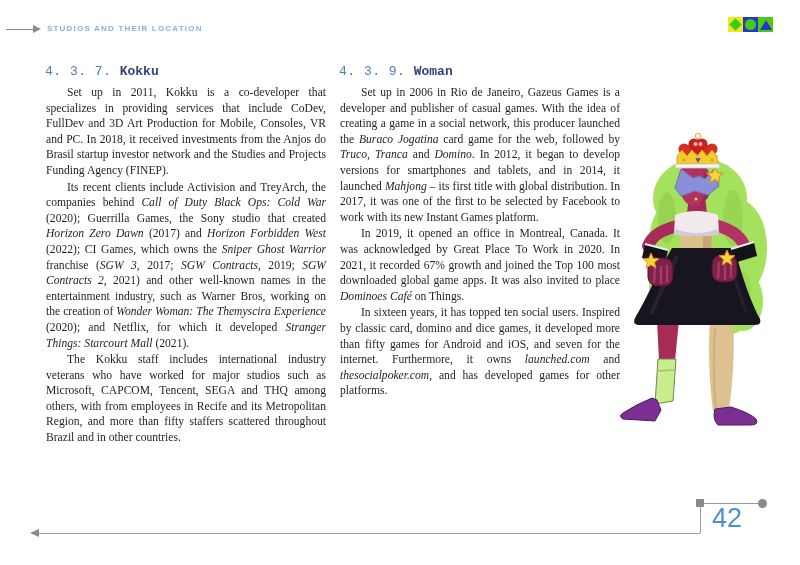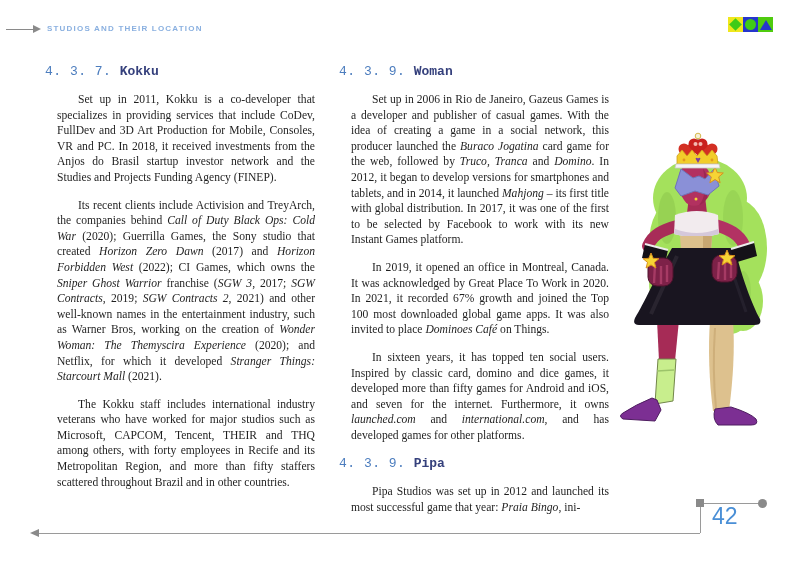--- a/index.html
+++ b/index.html
@@ -26,33 +26,33 @@
   .chip{width:15px;height:15px;display:flex;align-items:center;justify-content:center;}
 
   
   .col{position:absolute;top:64px;width:282px;color:var(--body-ink);}
   .col-left{left:45px;}
   .col-right{left:339px;}
   .section-heading{margin:0 0 5px 0;font-family:Liberation Mono, monospace;font-size:13px;line-height:16px;}
   .sec-num{color:var(--accent-num);font-weight:500;letter-spacing:.5px;}
   .sec-name{color:var(--accent-name);font-weight:800;}
   .section + .section{margin-top:13px;}
-  .body-para{margin:12px;font-size:11.6px;line-height:15.6px;text-align:justify;text-indent:21px;}
+  .body-para{margin:1px;font-size:11.6px;line-height:15.6px;text-align:justify;text-indent:21px;}
   .body-para i{font-style:italic;}
 
   
   .footer-rule{position:absolute;left:38px;top:533px;width:662px;height:1px;background:var(--line-gray);}
   .footer-arrowhead{position:absolute;left:30px;top:529px;width:0;height:0;
         border-right:9px solid var(--marker-gray);border-top:4.5px solid transparent;border-bottom:4.5px solid transparent;}
   .bracket-vert{position:absolute;left:700px;top:503px;width:1px;height:30px;background:var(--line-gray);}
   .bracket-horiz{position:absolute;left:700px;top:503px;width:62px;height:1px;background:var(--line-gray);}
   .bracket-square{position:absolute;left:696px;top:499px;width:8px;height:8px;background:var(--marker-gray);}
   .bracket-dot{position:absolute;left:758px;top:499px;width:9px;height:9px;border-radius:50%;background:var(--marker-gray);}
   .page-number{position:absolute;left:712px;top:503px;font-family:"Liberation Sans",sans-serif;
-        font-size:23px;font-weight:400;color:var(--accent-page);}
+        font-size:27px;font-weight:400;color:var(--accent-page);}
 
   
   .illustration{position:absolute;left:615px;top:98px;width:165px;height:330px;}
 </style>
 </head>
 <body>
 
 <div class="page">
 
   <div class="header-rule"></div>
@@ -68,33 +68,29 @@
       <div class="chip" style="background: rgb(79, 203, 14);">
         <div style="width: 0px; height: 0px; border-left: 6px solid transparent; border-right: 6px solid transparent; border-bottom: 10px solid rgb(38, 54, 204);"></div>
       </div>
     </div>
 
   <div class="col col-left" id="col-left">
       <div class="section">
         <h2 class="section-heading"><span class="sec-num">4. 3. 7. </span><span class="sec-name">Kokku</span></h2>
         <p class="body-para"><span>Set up in 2011, Kokku is a co-developer that specializes in providing services that include CoDev, FullDev and 3D Art Production for Mobile, Consoles, VR and PC. In 2018, it received investments from the Anjos do Brasil startup investor network and the Studies and Projects Funding Agency (FINEP).</span></p>
         <p class="body-para"><span>Its recent clients include Activision and TreyArch, the companies behind </span><i>Call of Duty Black Ops: Cold War</i><span> (2020); Guerrilla Games, the Sony studio that created </span><i>Horizon Zero Dawn</i><span> (2017) and </span><i>Horizon Forbidden West</i><span> (2022); CI Games, which owns the </span><i>Sniper Ghost Warrior</i><span> franchise (</span><i>SGW 3</i><span>, 2017; </span><i>SGW Contracts</i><span>, 2019; </span><i>SGW Contracts 2</i><span>, 2021) and other well-known names in the entertainment industry, such as Warner Bros, working on the creation of </span><i>Wonder Woman: The Themyscira Experience</i><span> (2020); and Netflix, for which it developed </span><i>Stranger Things: Starcourt Mall</i><span> (2021).</span></p>
-        <p class="body-para"><span>The Kokku staff includes international industry veterans who have worked for major studios such as Microsoft, CAPCOM, Tencent, THEIR and THQ among others, with forty employees in Recife and its Metropolitan Region, and more than fifty staffers scattered throughout Brazil and in other countries.</span></p>
+        <p class="body-para"><span>The Kokku staff includes international industry veterans who have worked for major studios such as Microsoft, CAPCOM, Tencent, SEGA and THQ among others, with from employees in Recife and its Metropolitan Region, and more than fifty staffers scattered throughout Brazil and in other countries.</span></p>
       </div>
     </div>
   <div class="col col-right" id="col-right">
       <div class="section">
         <h2 class="section-heading"><span class="sec-num">4. 3. 9. </span><span class="sec-name">Woman</span></h2>
         <p class="body-para"><span>Set up in 2006 in Rio de Janeiro, Gazeus Games is a developer and publisher of casual games. With the idea of creating a game in a social network, this producer launched the </span><i>Buraco Jogatina</i><span> card game for the web, followed by </span><i>Truco, Tranca</i><span> and </span><i>Domino</i><span>. In 2012, it began to develop versions for smartphones and tablets, and in 2014, it launched </span><i>Mahjong</i><span> – its first title with global distribution. In 2017, it was one of the first to be selected by Facebook to work with its new Instant Games platform.</span></p>
         <p class="body-para"><span>In 2019, it opened an office in Montreal, Canada. It was acknowledged by Great Place To Work in 2020. In 2021, it recorded 67% growth and joined the Top 100 most downloaded global game apps. It was also invited to place </span><i>Dominoes Café</i><span> on Things.</span></p>
-        <p class="body-para"><span>In sixteen years, it has topped ten social users. Inspired by classic card, domino and dice games, it developed more than fifty games for Android and iOS, and seven for the internet. Furthermore, it owns </span><i>launched.com</i><span> and </span><i>international.com</i><span>, and has developed games for other platforms.</span></p>
-      </div>
-      <div class="section">
-        <h2 class="section-heading"><span class="sec-num">4. 3. 9. </span><span class="sec-name">Pipa</span></h2>
-        <p class="body-para"><span>Pipa Studios was set up in 2012 and launched its most successful game that year: </span><i>Praia Bingo</i><span>, ini-</span></p>
+        <p class="body-para"><span>In sixteen years, it has topped ten social users. Inspired by classic card, domino and dice games, it developed more than fifty games for Android and iOS, and seven for the internet. Furthermore, it owns </span><i>launched.com</i><span> and </span><i>thesocialpoker.com</i><span>, and has developed games for other platforms.</span></p>
       </div>
     </div>
 
   <svg class="illustration" viewBox="0 0 165 330" aria-hidden="true">
 
     <g>
       <ellipse cx="85" cy="100" rx="47" ry="40" fill="#a4e15c"></ellipse>
       <ellipse cx="58" cy="145" rx="24" ry="42" fill="#a4e15c"></ellipse>
       <ellipse cx="124" cy="150" rx="28" ry="48" fill="#a4e15c"></ellipse>
       <ellipse cx="128" cy="203" rx="20" ry="30" fill="#a4e15c"></ellipse>

